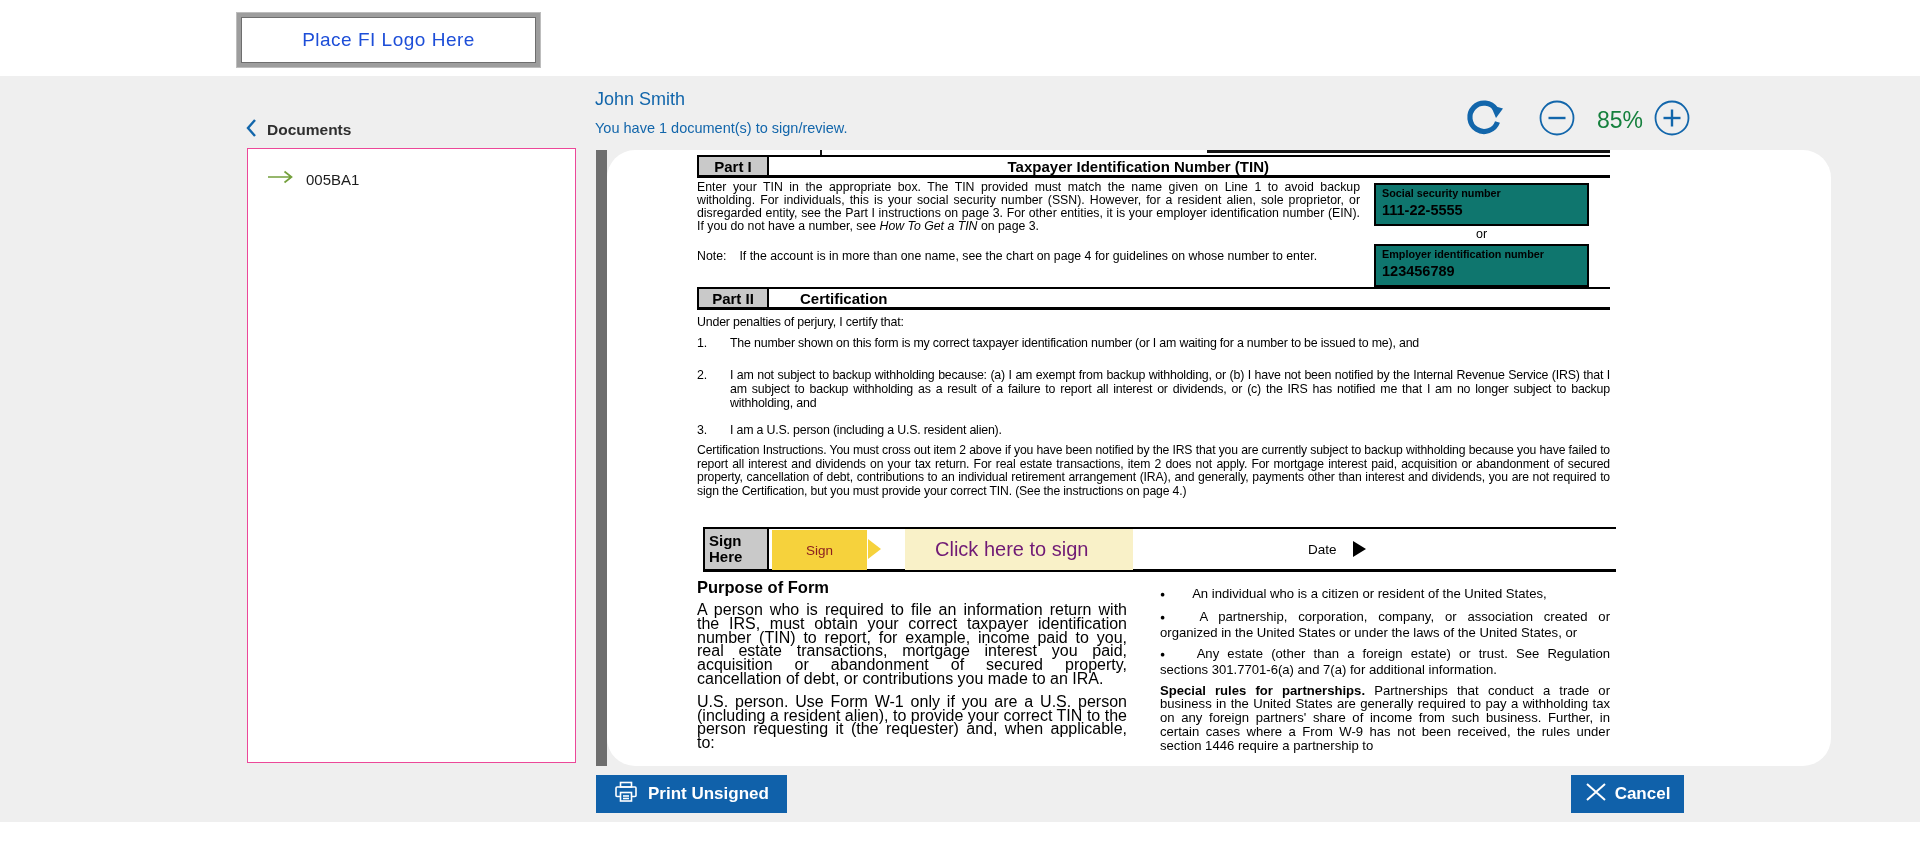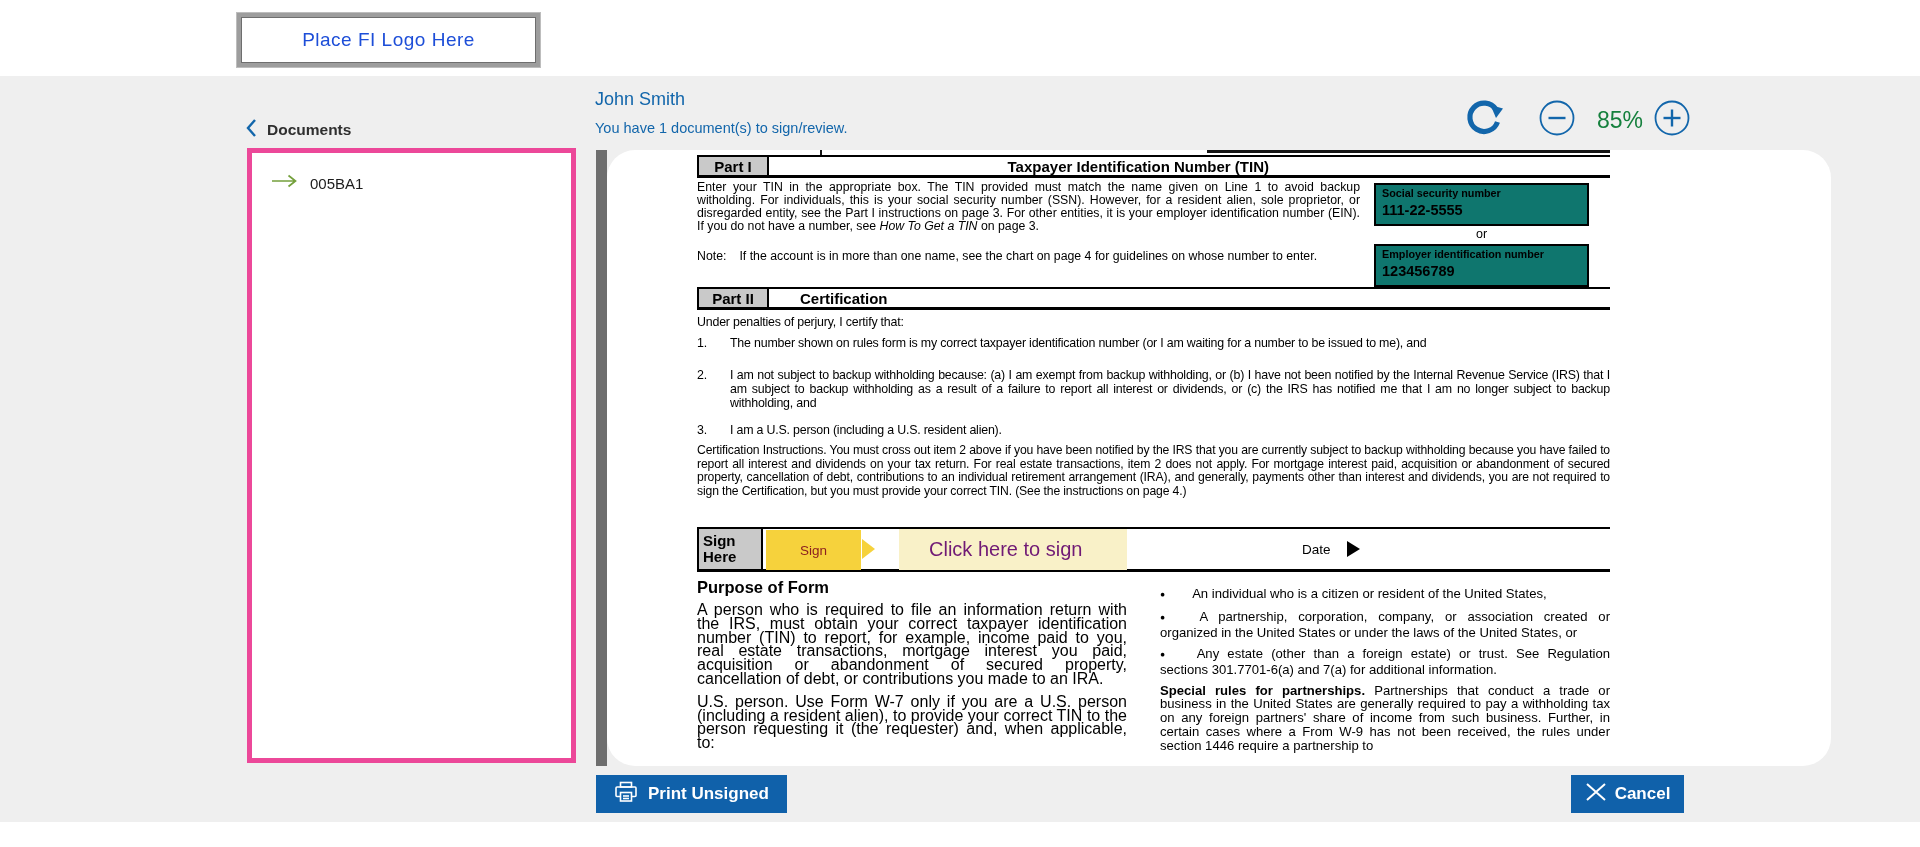--- a/index.html
+++ b/index.html
@@ -24,21 +24,21 @@
   .user-name { left:595px; top:89px; font-size:18px; color:#1266ab; }
   .user-sub  { left:595px; top:120px; font-size:14.5px; color:#1266ab; }
   .refresh-btn { left:1462px; top:96px; width:44px; height:44px; cursor:pointer; }
   .circle-btn { width:36px; height:36px; cursor:pointer; }
   .zoom-out { left:1539px; top:100px; }
   .zoom-in  { left:1654px; top:100px; }
   .zoom-pct { left:1592px; top:107px; width:56px; font-size:23px; color:#15803d; text-align:center; }
 
   
   .sidebar { left:247px; top:148px; width:329px; height:615px; background:#ffffff;
-             border:5px solid #ec4899; }
+             border:1px solid #ec4899; }
   .doc-item { margin:21px 0 0 19px; display:flex; align-items:center; gap:12px; cursor:pointer; }
   .doc-item .lbl { font-size:15px; color:#1d1d1d; }
 
   
   .gutter { left:596px; top:150px; width:11px; height:616px; background:#6e6e6e; }
   .page { left:607px; top:150px; width:1224px; height:616px; background:#ffffff;
           overflow:hidden; color:#000;border-radius:28px; }
   .page .abs { position:absolute; }
   .scroll-thumb { left:1673px; top:193px; width:18px; height:66px; background:#1060a8; cursor:pointer; }
 
@@ -65,21 +65,21 @@
   .orlbl { left:767px; top:77px; width:215px; text-align:center; font-size:12.5px; }
 
   .p2intro { left:90px; top:165px; font-size:12.4px; letter-spacing:-.2px; }
   .item { left:90px; width:913px; display:flex; font-size:12.4px; line-height:13.8px; letter-spacing:-.2px; }
   .item .num { width:33px; flex:none; }
   .item .txt { flex:1; text-align:justify; }
   .item-1 { top:187px; } .item-2 { top:219px; } .item-3 { top:274px; }
   .cert-instr { left:90px; top:294px; width:913px; font-size:12.2px; line-height:13.5px;
                 letter-spacing:-.15px; text-align:justify; }
 
-  .sign-row { left:90px; top:377px; width:913px; height:45px;
+  .sign-row { left:96px; top:377px; width:913px; height:45px;
               border-top:2px solid #000; border-bottom:3px solid #000;text-decoration:underline; }
   .sign-here { position:absolute; left:0; top:0; height:100%; width:66px; background:#c9c9c9;
                border-left:2px solid #000; border-right:2px solid #000;
                font-weight:bold; font-size:15px; line-height:15.5px; padding:4px 0 0 4px; }
   .sign-tab { position:absolute; left:69px; top:1px; width:95px; height:40px; background:#f6d23c;
               display:flex; align-items:center; justify-content:center;
               font-size:13.5px; color:#8c2020; cursor:pointer; }
   .tab-arrow { position:absolute; left:165px; top:10px; width:0; height:0;
                border-left:13px solid #f6d23c; border-top:10px solid transparent;
                border-bottom:10px solid transparent; }
@@ -196,21 +196,21 @@
 
     <div class="abs pbar pbar-2">
       <div class="pcell">Part II</div>
       <div class="ptitle ptitle-2">Certification</div>
     </div>
 
     <div class="abs p2intro">Under penalties of perjury, I certify that:</div>
 
     <div class="abs item item-1">
       <span class="num">1.</span>
-      <span class="txt">The number shown on rules form is my correct taxpayer identification number (or I am waiting for a number to be issued to me), and</span>
+      <span class="txt">The number shown on this form is my correct taxpayer identification number (or I am waiting for a number to be issued to me), and</span>
     </div>
     <div class="abs item item-2">
       <span class="num">2.</span>
       <span class="txt">I am not subject to backup withholding because: (a) I am exempt from backup withholding, or (b) I have not been notified by the Internal Revenue Service (IRS) that I am subject to backup withholding as a result of a failure to report all interest or dividends, or (c) the IRS has notified me that I am no longer subject to backup withholding, and</span>
     </div>
     <div class="abs item item-3">
       <span class="num">3.</span>
       <span class="txt">I am a U.S. person (including a U.S. resident alien).</span>
     </div>
 
@@ -227,21 +227,21 @@
       <div class="date-wrap">
         <span>Date</span>
         <span class="date-tri"></span>
       </div>
     </div>
 
     <div class="abs purpose-title">Purpose of Form</div>
 
     <div class="abs pleft">
       <p>A person who is required to file an information return with the IRS, must obtain your correct taxpayer identification number (TIN) to report, for example, income paid to you, real estate transactions, mortgage interest you paid, acquisition or abandonment of secured property, cancellation of debt, or contributions you made to an IRA.</p>
-      <p class="p2">U.S. person. Use Form W-7 only if you are a U.S. person (including a resident alien), to provide your correct TIN to the person requesting it (the requester) and, when applicable, to:</p>
+      <p class="p2">U.S. person. Use Form W-1 only if you are a U.S. person (including a resident alien), to provide your correct TIN to the person requesting it (the requester) and, when applicable, to:</p>
       <p class="p3">1. Certify that the TIN you are giving is correct (or you are</p>
     </div>
 
     <div class="abs pright">
       <p><span class="blt">●</span><span>An individual who is a citizen or resident of the United States,</span></p>
       <p><span class="blt">●</span><span>A partnership, corporation, company, or association created or organized in the United States or under the laws of the United States, or</span></p>
       <p><span class="blt">●</span><span>Any estate (other than a foreign estate) or trust. See Regulation sections 301.7701-6(a) and 7(a) for additional information.</span></p>
       <p><b>Special rules for partnerships.</b><span> Partnerships that conduct a trade or business in the United States are generally required to pay a withholding tax on any foreign partners' share of income from such business. Further, in certain cases where a From W-9 has not been received, the rules under section 1446 require a partnership to</span></p>
     </div>
   </div>

